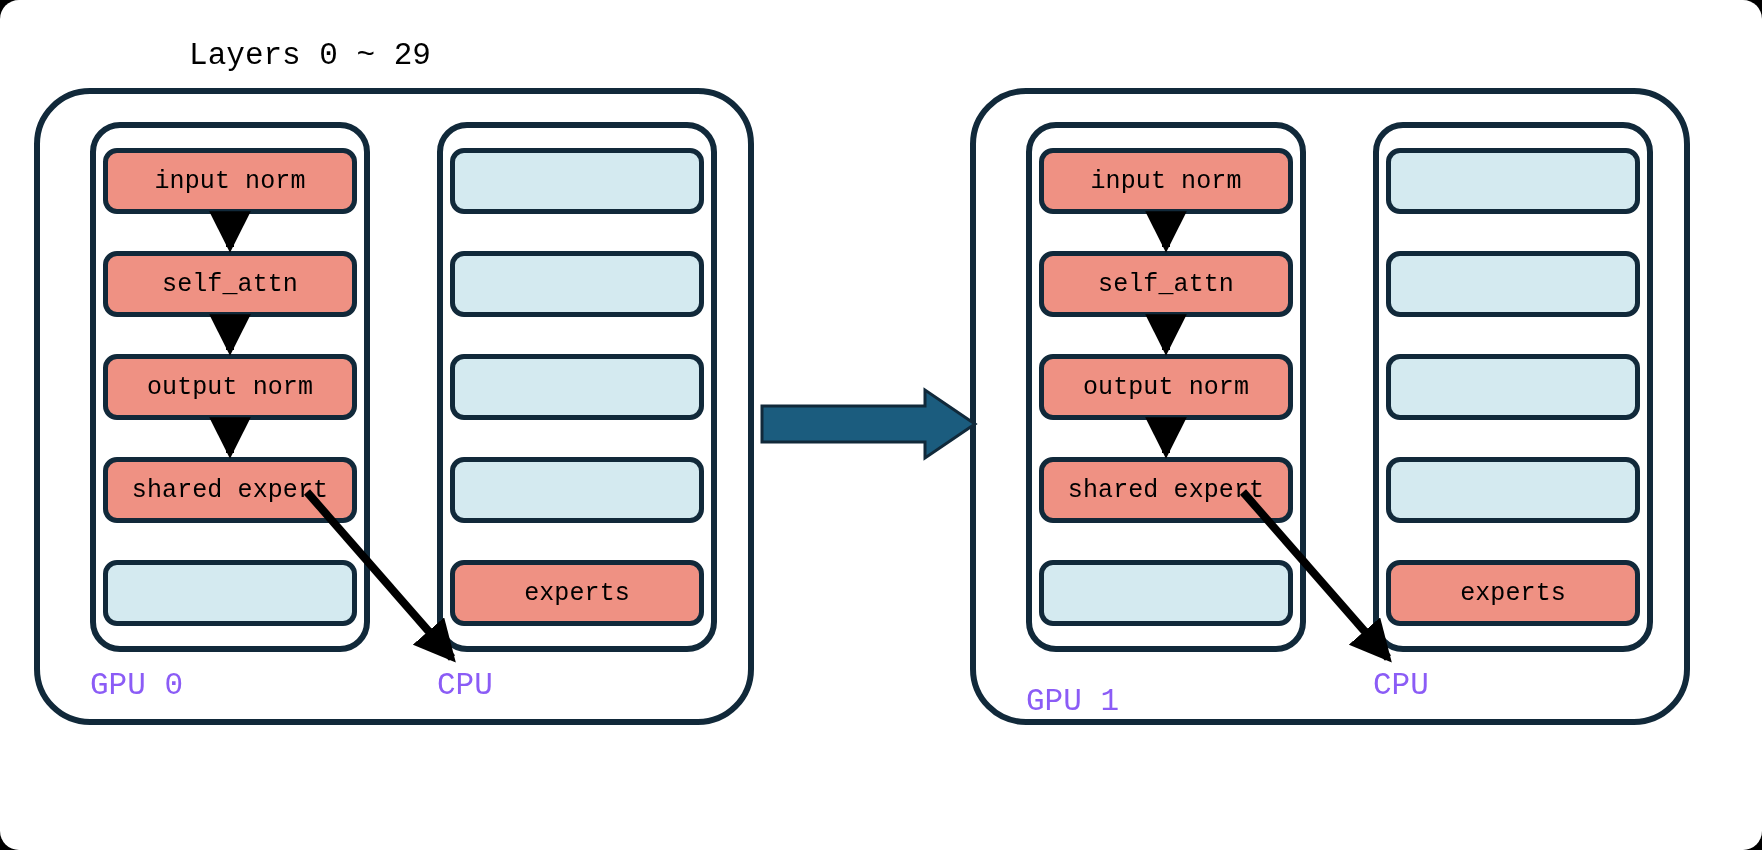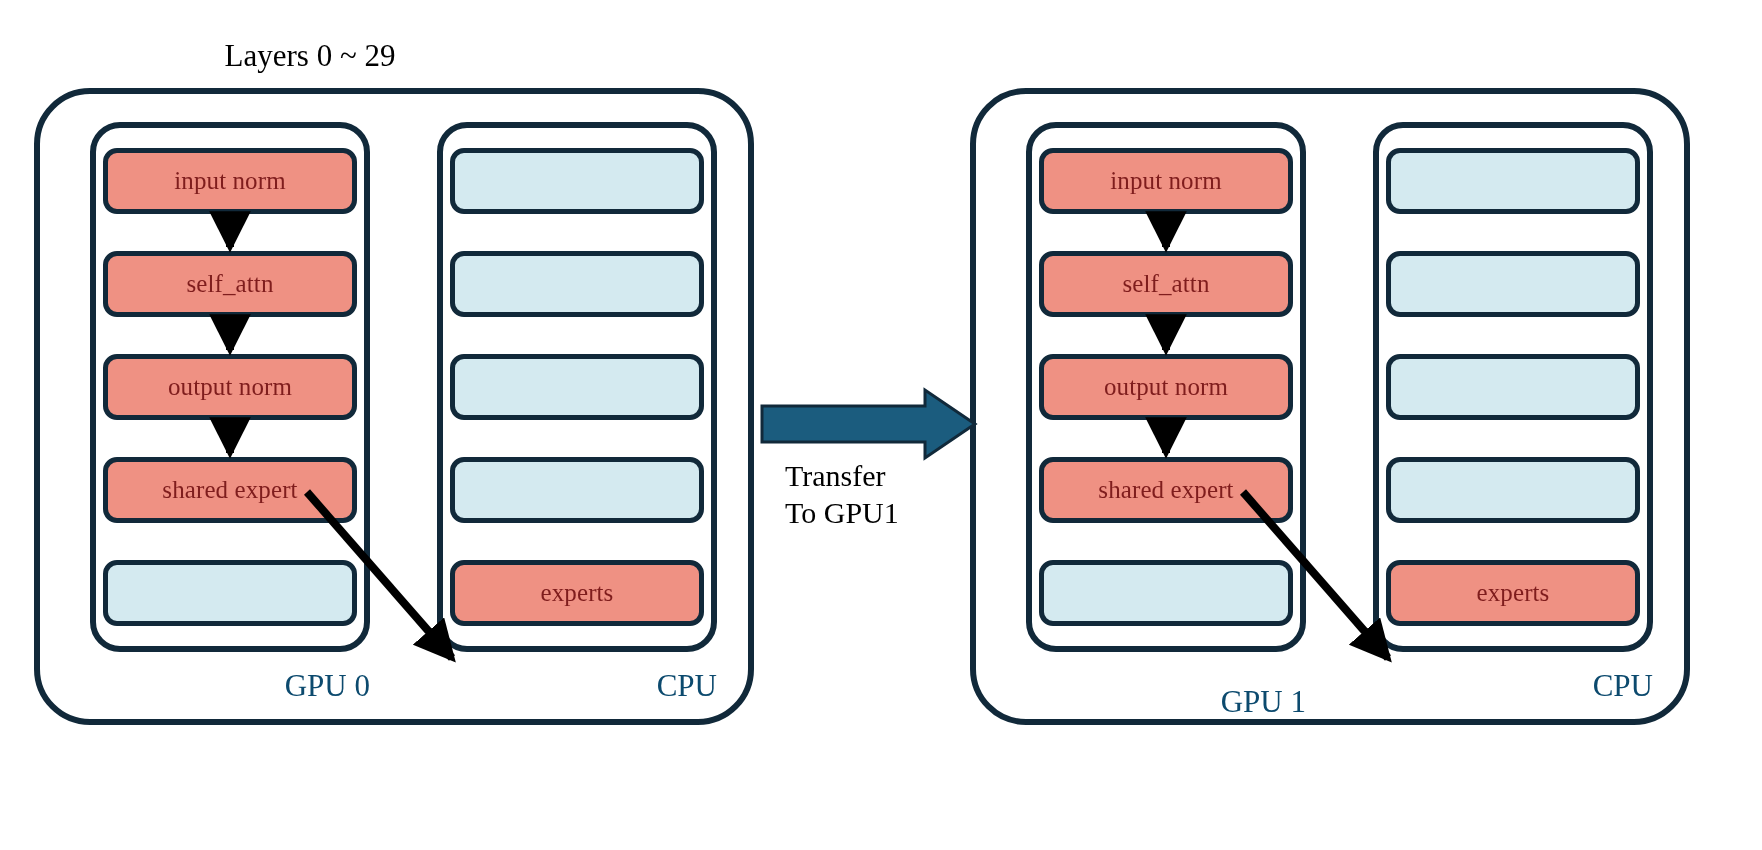--- a/index.html
+++ b/index.html
@@ -6,21 +6,22 @@
     margin: 0;
     padding: 0;
     background: #000;
   }
   #canvas {
     position: relative;
     width: 1762px;
     height: 850px;
     background: #ffffff;
     overflow: hidden;
-    font-family: Liberation Serif, serif;
+    font-family: Liberation Mono, monospace;
+    border-radius: 19px;
   }
 
   
   .group {
     position: absolute;
     border: 6px solid #11293a;
     border-radius: 56px;
     background: #ffffff;
     box-sizing: border-box;
   }
@@ -36,41 +37,41 @@
 
   
   .block {
     position: absolute;
     border: 5px solid #11293a;
     border-radius: 14px;
     box-sizing: border-box;
     display: flex;
     align-items: center;
     justify-content: center;
-    color: #7f1d1d;
+    color: #000000;
     font-size: 25px;
     letter-spacing: 0.1px;
     white-space: nowrap;
   }
   .block.red   { background: #ef9183; }
   .block.blue  { background: #d4eaf0; }
 
   
   .title {
     position: absolute;
     font-size: 31px;
     color: #000000;
     text-align: center;
     white-space: nowrap;
   }
   .caption {
     position: absolute;
     font-size: 31px;
-    color: #0c4a6e;
-    text-align: right;
+    color: #8b5cf6;
+    text-align: left;
     white-space: nowrap;
   }
 
   
   .transfer-label {
     position: absolute;
     font-size: 30px;
     color: #000000;
     line-height: 1.22;
     text-align: left;
@@ -171,24 +172,20 @@
   </div>
   <div class="block blue" style="left:1386px; top:457px; width:254px; height:66px;">
     <span></span>
   </div>
   <div class="block red" style="left:1386px; top:560px; width:254px; height:66px;">
     <span>experts</span>
   </div>
 
   <div class="caption" style="left:1373px; top:668px; width:280px;">CPU</div>
 
-  <div class="transfer-label" style="left:785px; top:458px;">
-    <div>Transfer</div>
-    <div>To GPU1</div>
-  </div>
 
   <svg id="arrows" viewBox="0 0 1762 850">
     <defs>
       <marker id="ah" viewBox="0 0 10 10" refX="8.6" refY="5" markerWidth="5.2" markerHeight="5.2" orient="auto-start-reverse">
         <path d="M 0 0 L 10 5 L 0 10 z" fill="#000000"></path>
       </marker>
     </defs>
 
     <g>
       <line x1="230" y1="216" x2="230" y2="247" stroke="#000000" stroke-width="8" marker-end="url(#ah)"></line>

